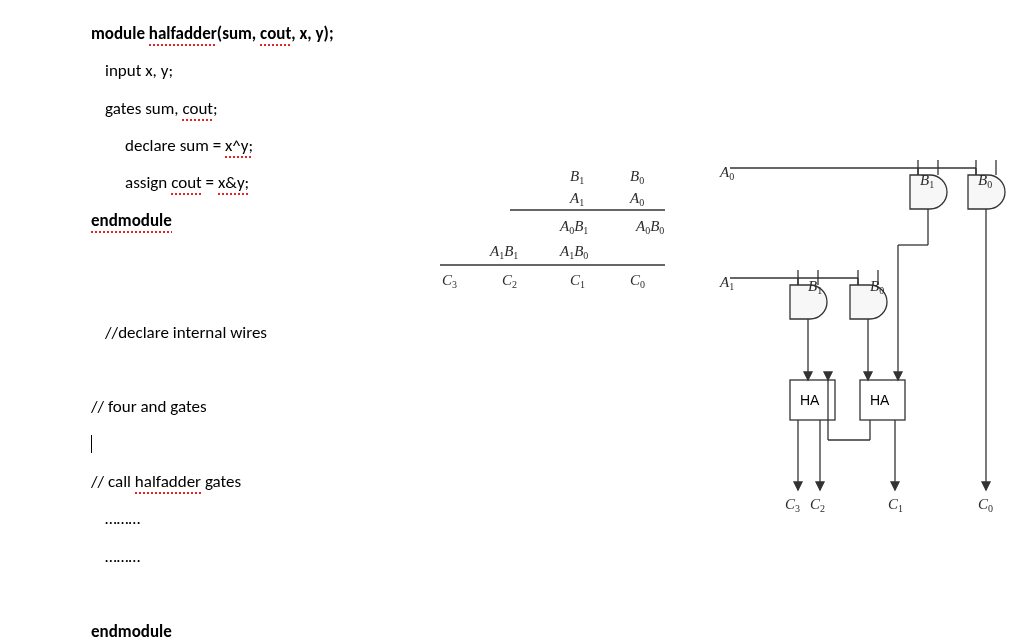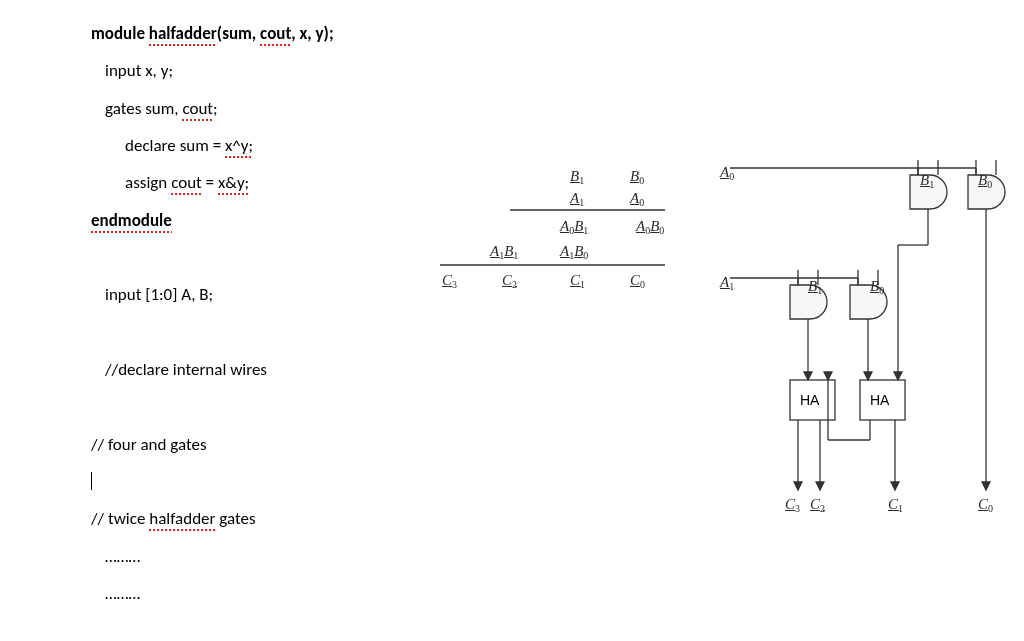--- a/index.html
+++ b/index.html
@@ -44,48 +44,47 @@
   .figures {
     position: absolute;
     left: 420px;
     top: 160px;
     width: 590px;
     height: 380px;
     font-family: "Times New Roman", serif;
     font-size: 15px;
     color: #2a2a2a;
   }
-  .label { position: absolute; font-style: italic; white-space: nowrap; text-decoration: underline; }
+  .label { position: absolute; font-style: italic; white-space: nowrap; }
   .sub { font-size: 10px; vertical-align: -3px; font-style: normal; }
 
   svg { position: absolute; overflow: visible; }
   .wire { stroke: #333; stroke-width: 1.3; fill: none; }
   .gate { stroke: #333; stroke-width: 1.3; fill: #f7f7f7; }
   .box  { stroke: #333; stroke-width: 1.3; fill: #fff; }
   .arrow { stroke: #333; stroke-width: 1.3; fill: #333; }
   .halabel { font: 14px Arial, sans-serif; fill: #000; }
 </style>
 </head>
 <body>
 
 <div class="code-block">
   <p><span class="b">module </span><span class="b sqg">halfadder</span><span class="b">(sum, </span><span class="b sqg">cout</span><span class="b">, x, y);</span></p>
   <p class="i1"><span>input x, y;</span></p>
   <p class="i1"><span>gates sum, </span><span class="sqg">cout</span><span>;</span></p>
   <p class="i2"><span>declare sum = </span><span class="sqg">x^y;</span></p>
   <p class="i2"><span>assign </span><span class="sqg">cout</span><span> = </span><span class="sqg">x&amp;y;</span></p>
   <p><span class="b sqg">endmodule</span></p>
   <p>&nbsp;</p>
-  <p class="i1"><span>input [1:0] A, B;</span></p>
   <p>&nbsp;</p>
   <p class="i1"><span>//declare internal wires</span></p>
   <p>&nbsp;</p>
   <p><span>// four and gates</span></p>
   <p><span class="cursor"></span></p>
-  <p><span>// twice </span><span class="sqg">halfadder</span><span> gates</span></p>
+  <p><span>// call </span><span class="sqg">halfadder</span><span> gates</span></p>
   <p class="i1"><span>………</span></p>
   <p class="i1"><span>………</span></p>
   <p>&nbsp;</p>
   <p><span class="b sqg">endmodule</span></p>
 </div>
 
 <div class="figures">
 
   <svg style="left:0;top:0" width="260" height="170">
     <line class="wire" x1="90" y1="50" x2="245" y2="50"></line>

